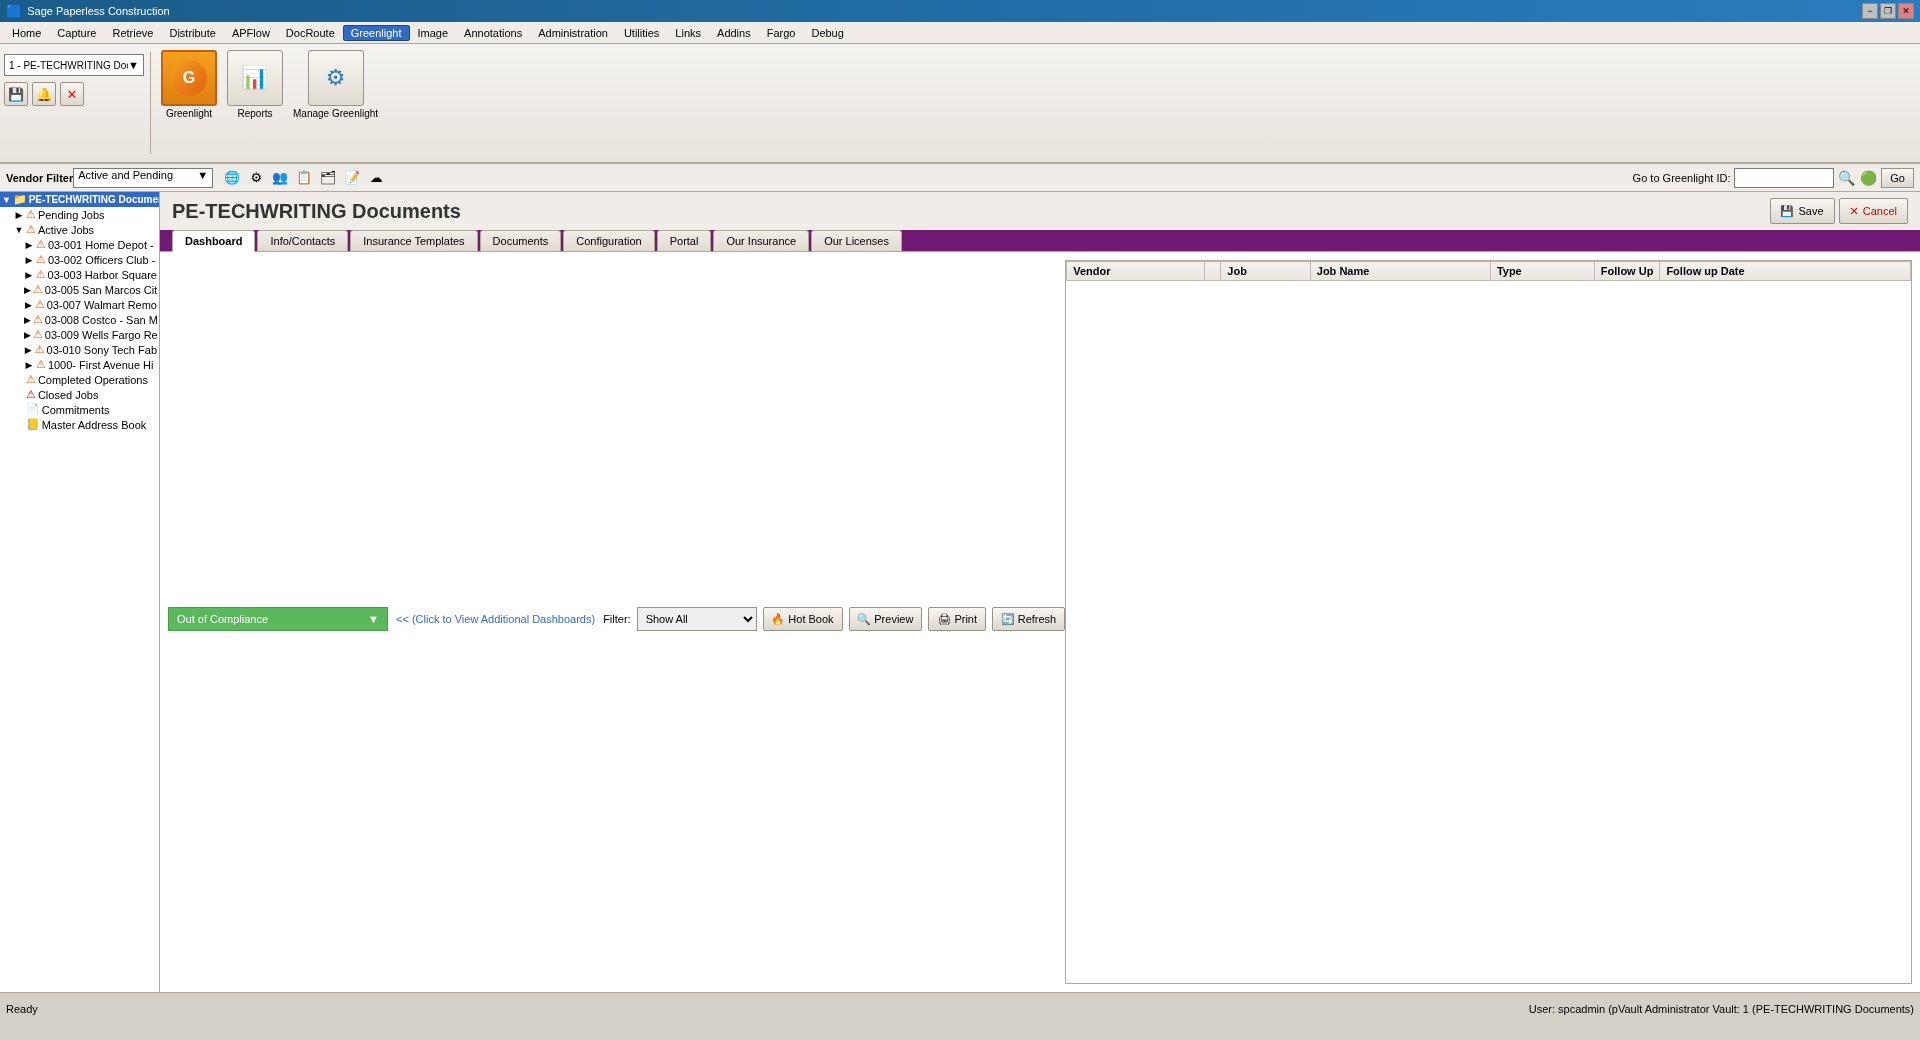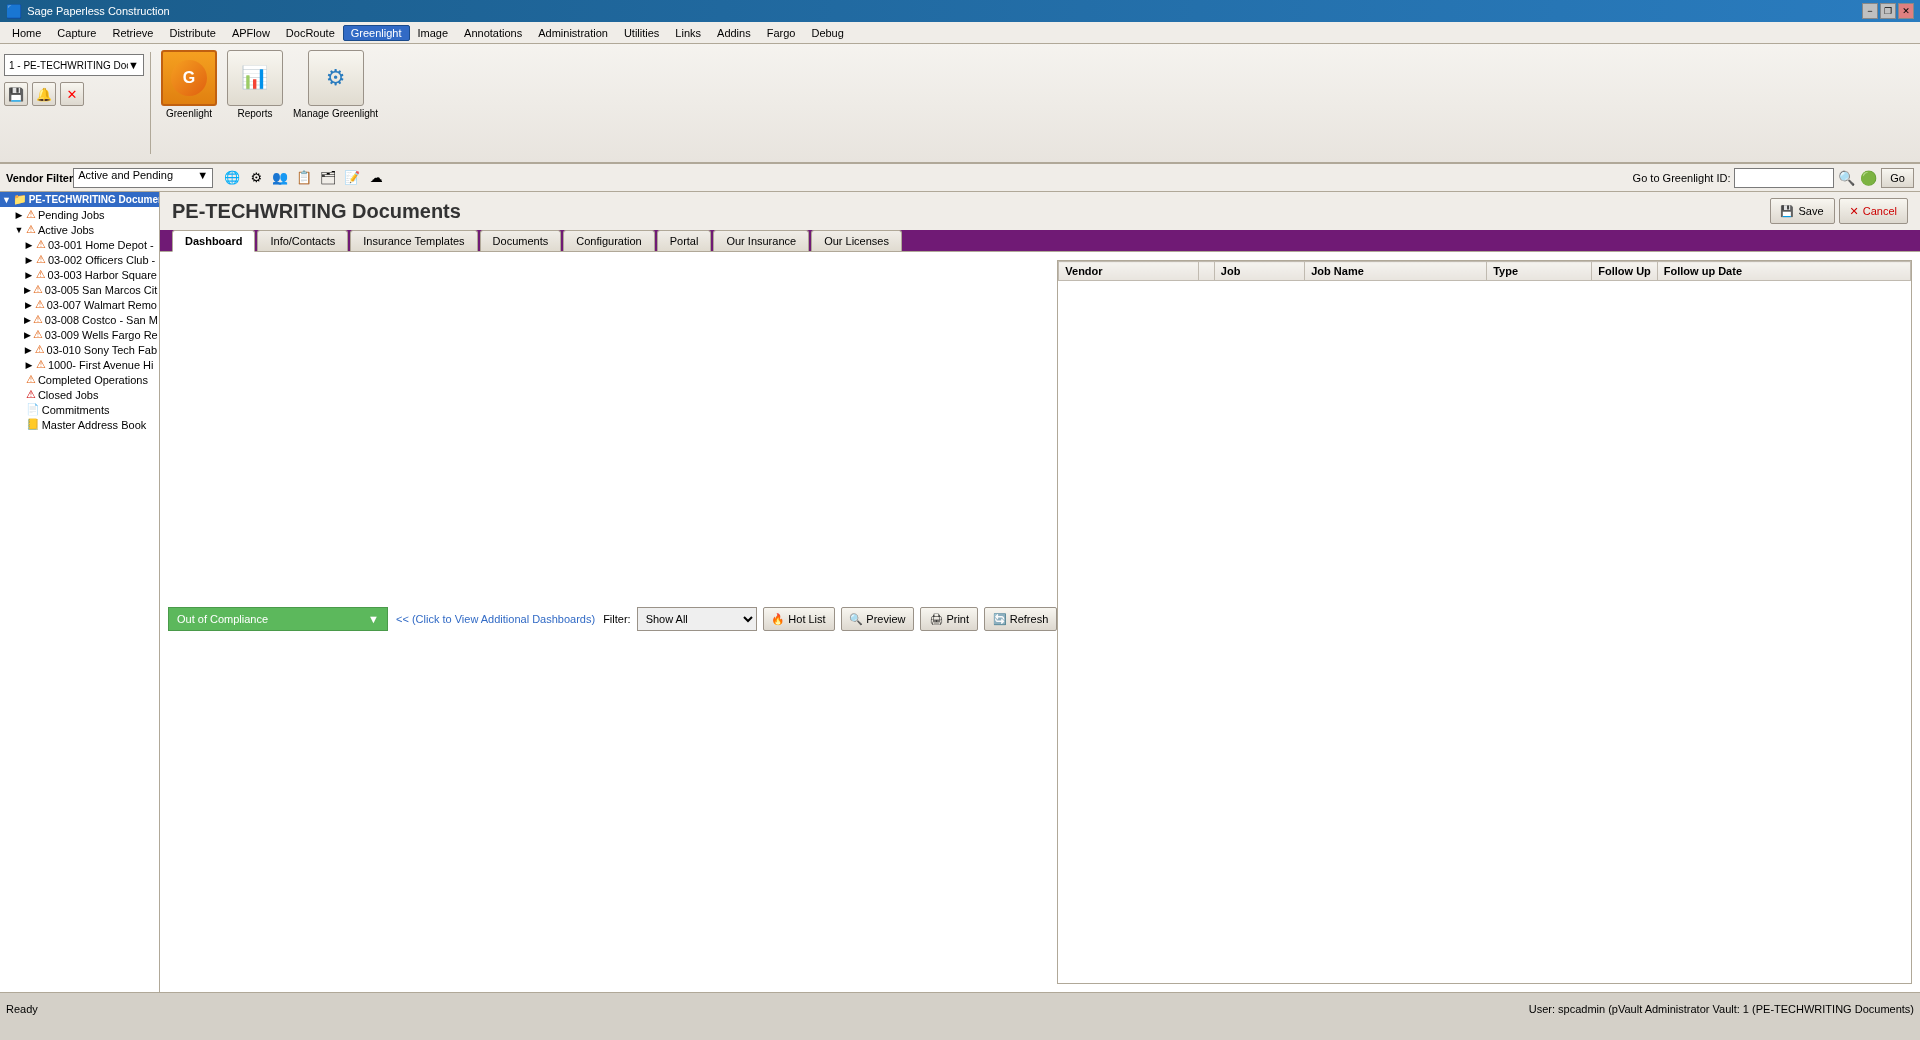--- a/index.html
+++ b/index.html
@@ -535,21 +535,21 @@
         <a class="dashboard-link">&lt;&lt; (Click to View Additional Dashboards)</a>
         <div class="filter-section">
           <span>Filter:</span>
           <select class="filter-select">
             <option>Show All</option>
             <option>Hot List Only</option>
             <option>Non-Hot List</option>
           </select>
           <button class="action-btn">
             <span style="color:#cc3300;">🔥</span>
-            <span>Hot List</span>
+            <span>Hot Book</span>
           </button>
           <button class="action-btn">
             <span>🔍</span>
             <span>Preview</span>
           </button>
           <button class="action-btn">
             <span>🖨</span>
             <span>Print</span>
           </button>
           <button class="action-btn">

